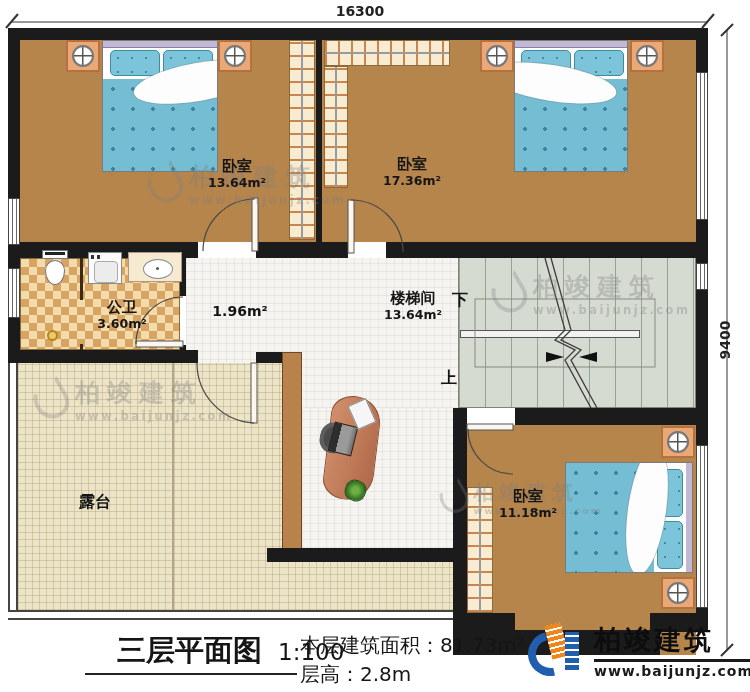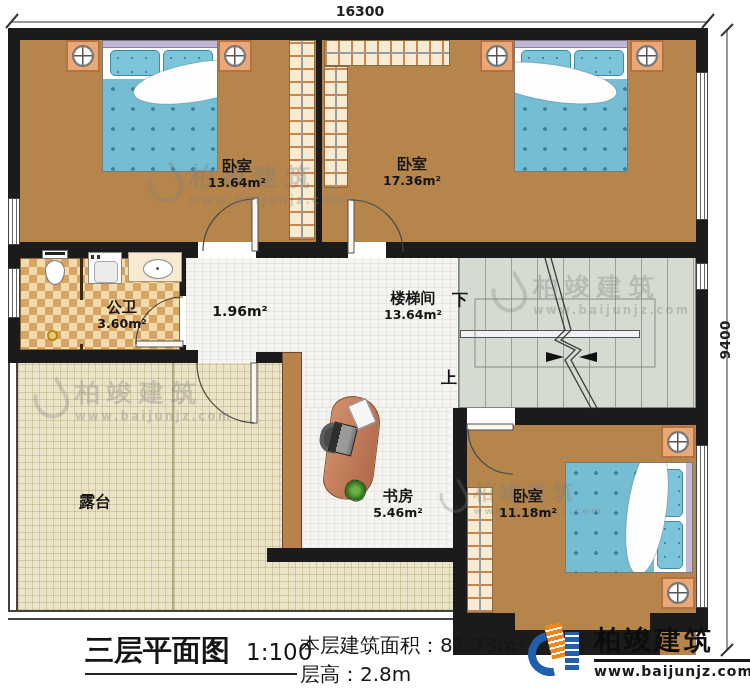--- a/index.html
+++ b/index.html
@@ -86,21 +86,21 @@
   .dirlabel{position:absolute;font-size:16px;font-weight:700;}
   .dim{position:absolute;font-size:14px;font-weight:700;color:#222;}
   
   .wm{position:absolute;display:flex;align-items:center;gap:7px;color:rgba(125,125,125,.34);pointer-events:none;}
   .wm-ic{width:26px;height:30px;border-radius:50% 10% 45% 50%;border:4px solid rgba(125,125,125,.30);
       border-top-color:transparent;transform:rotate(-30deg);flex:0 0 auto;}
   .wm-name{font-size:25px;font-weight:800;letter-spacing:7px;white-space:nowrap;}
   .wm-url{font-size:11.5px;font-weight:700;letter-spacing:2.5px;white-space:nowrap;}
   
   #titleblock{position:absolute;left:85px;top:631px;}
-  #titlerow{display:flex;align-items:baseline;gap:16px;}
+  #titlerow{display:flex;align-items:baseline;gap:16px;margin-left:32px;}
   #tb-title{font-size:29px;font-weight:700;}
   #tb-scale{font-size:23px;font-weight:500;}
   #tb-line{width:212px;border-top:2px solid #222;margin-top:2px;box-shadow:0 3px 0 -1px #999;}
   #areanotes{position:absolute;left:300px;top:631px;font-size:20px;line-height:1.45;font-weight:500;}
   
   #brand{position:absolute;left:528px;top:620px;display:flex;align-items:center;gap:8px;}
   #brand-icon{position:relative;width:58px;height:60px;}
   #bi-swoosh{position:absolute;left:0;top:12px;width:44px;height:44px;border-radius:50%;
       border:8px solid #1f5fae;border-top-color:transparent;border-right-color:transparent;
       transform:rotate(32deg);box-sizing:border-box;}
@@ -314,24 +314,20 @@
   </div>
   <div class="rlabel" style="left:378px;top:290px;width:70px;">
     <div class="rname">楼梯间</div>
     <div class="rarea">13.64m²</div>
   </div>
   <div class="dirlabel" style="left:452px;top:290px;">下</div>
   <div class="dirlabel" style="left:441px;top:368px;">上</div>
   <div class="rlabel" style="left:60px;top:493px;width:70px;">
     <div class="rname" style="font-size:16px;">露台</div>
   </div>
-  <div class="rlabel" style="left:362px;top:488px;width:72px;">
-    <div class="rname">书房</div>
-    <div class="rarea">5.46m²</div>
-  </div>
   <div class="rlabel" style="left:490px;top:488px;width:76px;">
     <div class="rname">卧室</div>
     <div class="rarea">11.18m²</div>
   </div>
 
   <div class="dim" style="left:330px;top:3px;width:60px;text-align:center;">16300</div>
   <div class="dim" style="left:695px;top:332px;width:60px;text-align:center;transform:rotate(-90deg);">9400</div>
 
   <div id="titleblock">
     <div id="titlerow">

